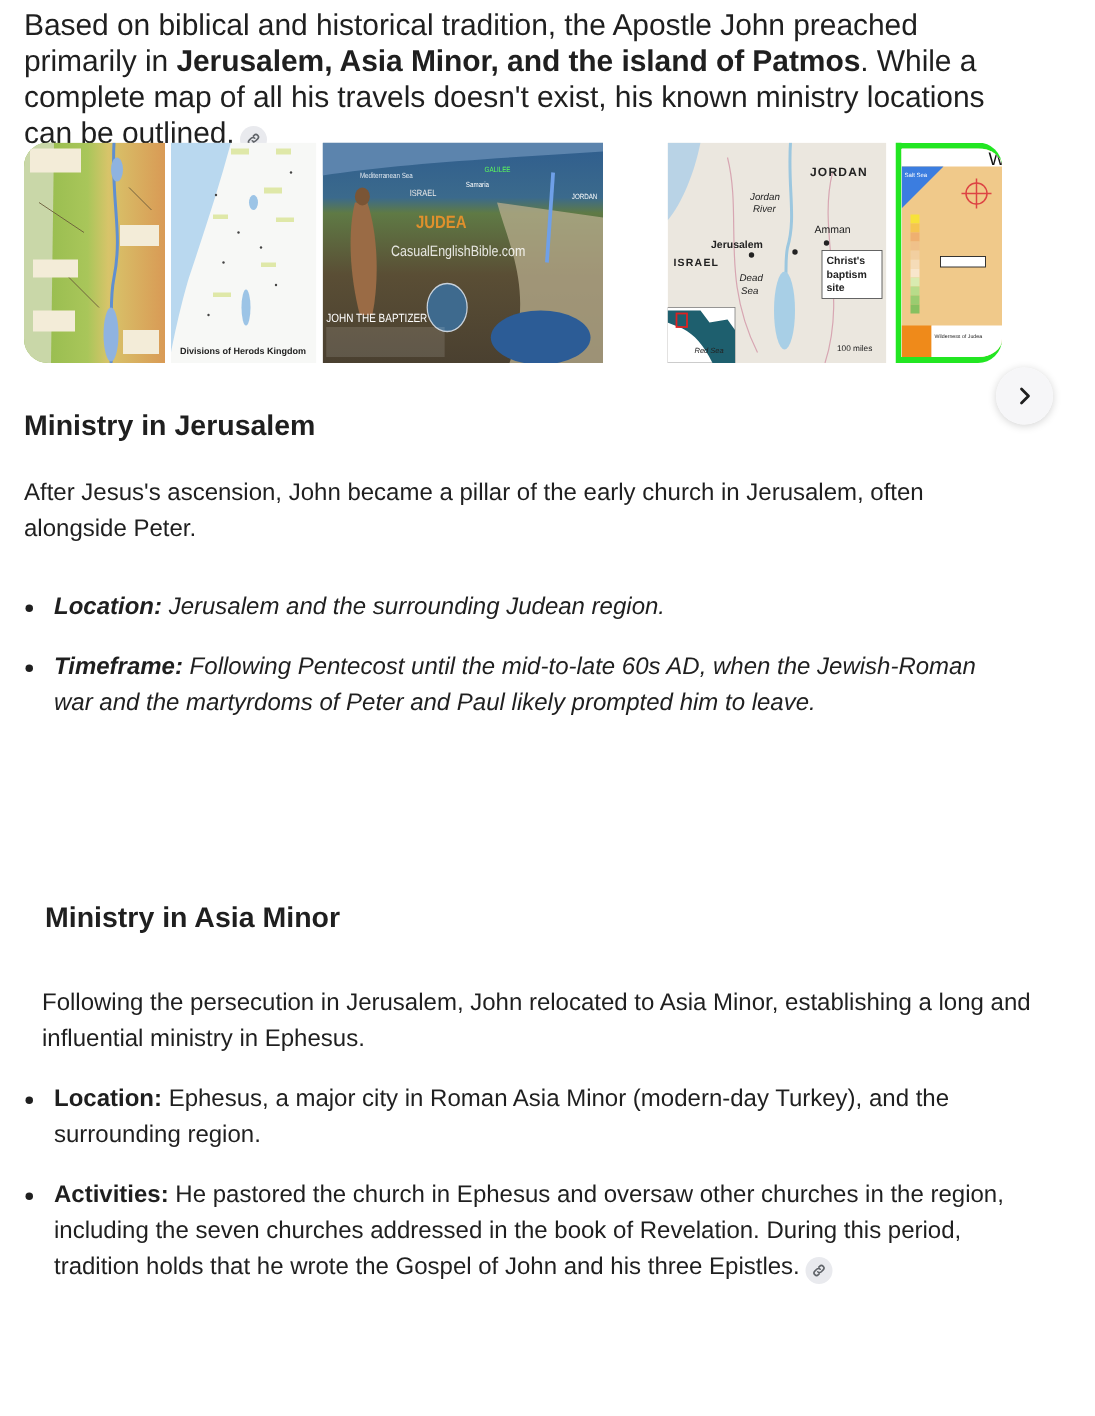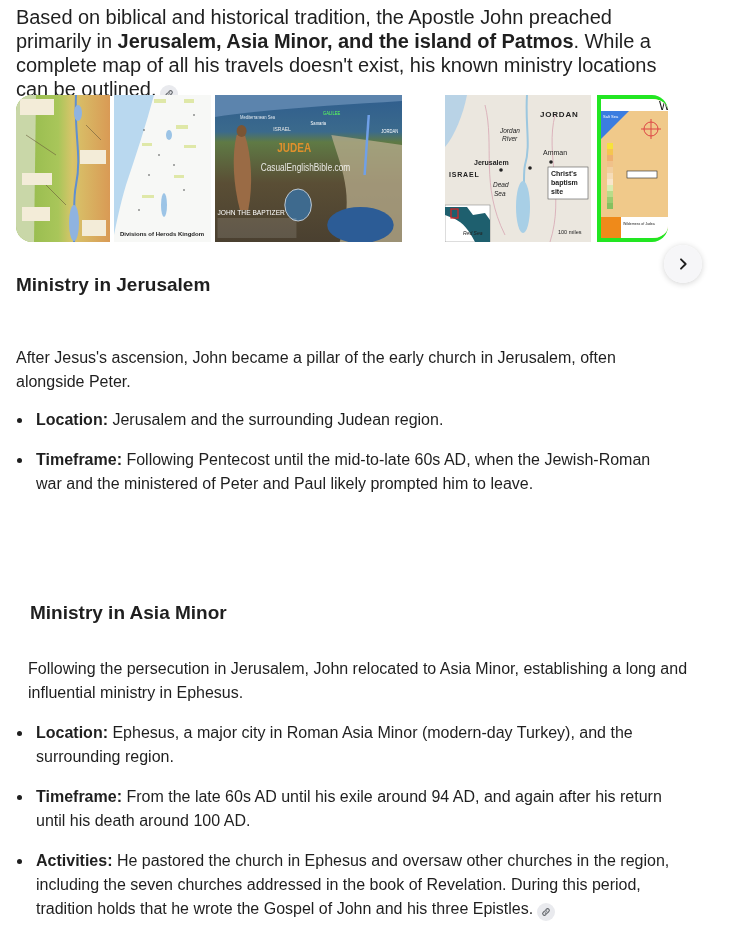--- a/index.html
+++ b/index.html
@@ -211,29 +211,28 @@
   </div>
 
   <div class="next-btn">
     <svg viewBox="0 0 24 24">
         <path d="M9 5 L16 12 L9 19" fill="none" stroke="#1f1f1f" stroke-width="2.8" stroke-linecap="round" stroke-linejoin="round"></path>
       </svg>
   </div>
 </div>
 
 <h2 class="section-title" style="top:272px;">Ministry in Jerusalem</h2>
-<p class="para" style="top:346px;">After Jesus's ascension, John became a pillar of the early church in Jerusalem, often alongside Peter.</p>
-<ul class="bullets" style="top:408px;">
+<p class="para" style="top:317px;">After Jesus's ascension, John became a pillar of the early church in Jerusalem, often alongside Peter.</p>
+<ul class="bullets" style="top:393px;font-style:italic;">
   <li><b>Location:</b><span> Jerusalem and the surrounding Judean region.</span></li>
-  <li><b>Timeframe:</b><span> Following Pentecost until the mid-to-late 60s AD, when the Jewish-Roman war and the ministered of Peter and Paul likely prompted him to leave.</span></li>
+  <li><b>Timeframe:</b><span> Following Pentecost until the mid-to-late 60s AD, when the Jewish-Roman war and the martyrdoms of Peter and Paul likely prompted him to leave.</span></li>
 </ul>
 
 <h2 class="section-title" style="top:600px;margin-left:14px;">Ministry in Asia Minor</h2>
 <p class="para" style="top:657px;margin-left:12px;">Following the persecution in Jerusalem, John relocated to Asia Minor, establishing a long and influential ministry in Ephesus.</p>
 <ul class="bullets" style="top:721px;">
   <li><b>Location:</b><span> Ephesus, a major city in Roman Asia Minor (modern-day Turkey), and the surrounding region.</span></li>
-  <li><b>Timeframe:</b><span> From the late 60s AD until his exile around 94 AD, and again after his return until his death around 100 AD.</span></li>
   <li><b>Activities:</b><span> He pastored the church in Ephesus and oversaw other churches in the region, including the seven churches addressed in the book of Revelation. During this period, tradition holds that he wrote the Gospel of John and his three Epistles.</span><span class="link-chip">
         <svg viewBox="0 0 24 24">
           <path d="M10 14a4 4 0 0 0 5.7 0l3-3a4 4 0 0 0-5.7-5.7l-1.2 1.2M14 10a4 4 0 0 0-5.7 0l-3 3a4 4 0 0 0 5.7 5.7l1.2-1.2" fill="none" stroke="#5f6368" stroke-width="2.6" stroke-linecap="round"></path>
         </svg>
       </span></li>
 </ul>
 
 </body></html>

